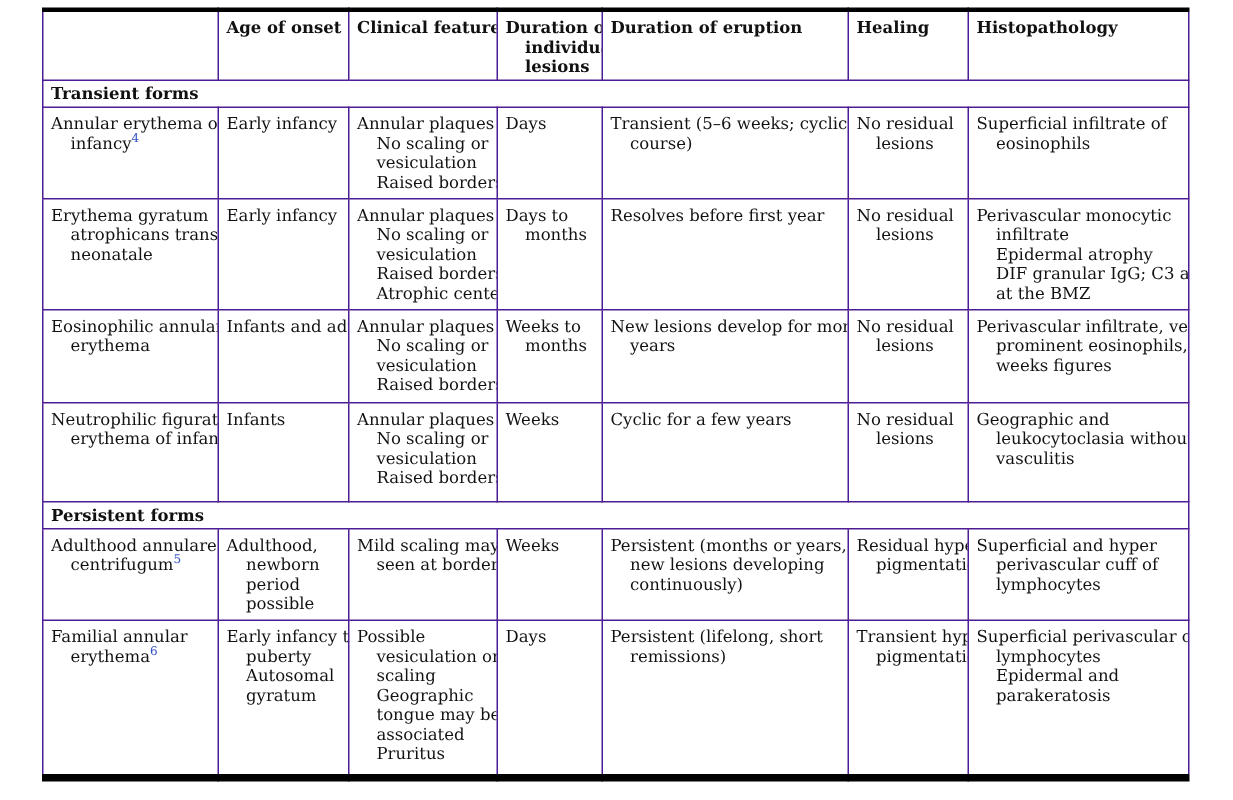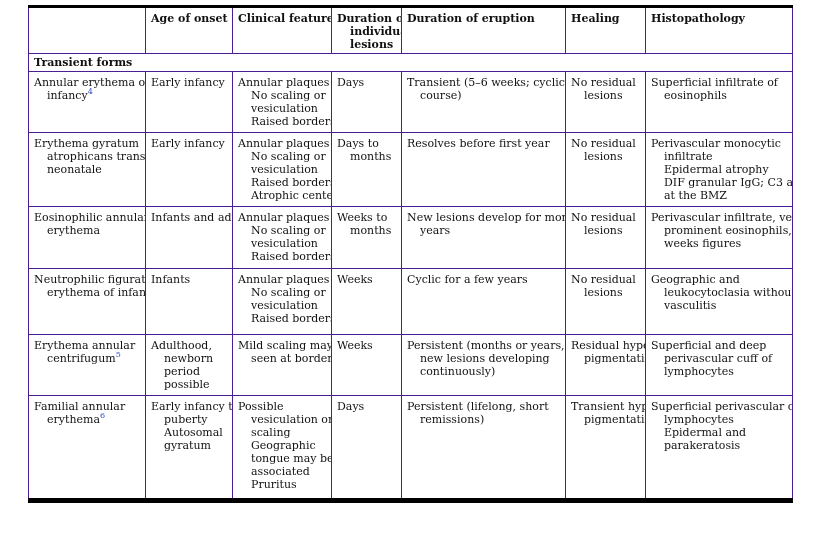--- a/index.html
+++ b/index.html
@@ -194,23 +194,26 @@
           <td>
             <div class="ln">No residual</div>
             <div class="ln cont">lesions</div>
           </td>
           <td>
             <div class="ln">Geographic and</div>
             <div class="ln cont">leukocytoclasia without</div>
             <div class="ln cont">vasculitis</div>
           </td>
         </tr>
+        <tr class="section-row">
+          <td colspan="7">Persistent forms</td>
+        </tr>
         <tr style="height: 61px;">
           <td>
-            <div class="ln">Erythema annular</div>
+            <div class="ln">Adulthood annulare</div>
             <div class="ln cont">centrifugum<sup>5</sup></div>
           </td>
           <td>
             <div class="ln">Adulthood,</div>
             <div class="ln cont">newborn</div>
             <div class="ln cont">period</div>
             <div class="ln cont">possible</div>
           </td>
           <td>
             <div class="ln">Mild scaling may be</div>
@@ -222,21 +225,21 @@
           <td>
             <div class="ln">Persistent (months or years, with</div>
             <div class="ln cont">new lesions developing</div>
             <div class="ln cont">continuously)</div>
           </td>
           <td>
             <div class="ln">Residual hyper-</div>
             <div class="ln cont">pigmentation</div>
           </td>
           <td>
-            <div class="ln">Superficial and deep</div>
+            <div class="ln">Superficial and hyper</div>
             <div class="ln cont">perivascular cuff of</div>
             <div class="ln cont">lymphocytes</div>
           </td>
         </tr>
         <tr style="height: 105px;">
           <td>
             <div class="ln">Familial annular</div>
             <div class="ln cont">erythema<sup>6</sup></div>
           </td>
           <td>

